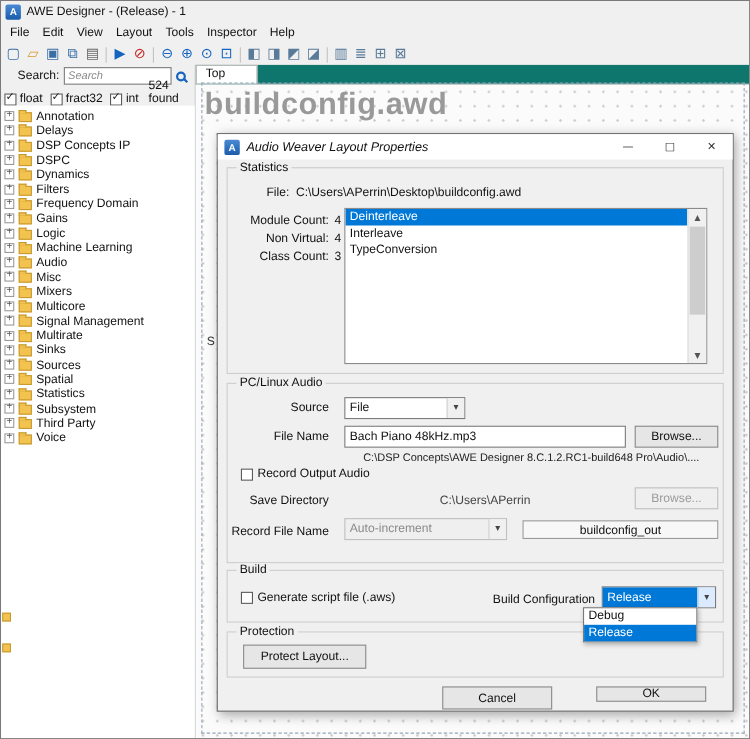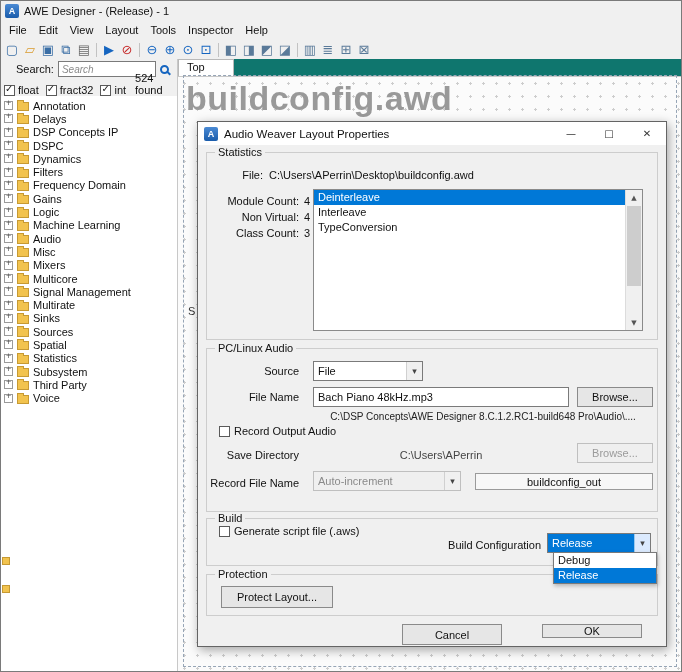--- a/index.html
+++ b/index.html
@@ -40,27 +40,27 @@
   .folder { width:12px; height:9px; background:#f2c34e; border:1px solid #c79a33; position:relative; flex:0 0 auto; margin-top:2px; }
   .folder::before { content:""; position:absolute; top:-3px; left:-1px; width:5px; height:2px; background:#f2c34e; border:1px solid #c79a33; border-bottom:none; }
   .dock-sq { position:absolute; left:1px; width:8px; height:8px; background:#f2c34e; border:1px solid #c79a33; }
   
   .canvas { position:absolute; left:177px; top:58px; right:0; bottom:0; background:#ececec; }
   .tabrow { height:18px; display:flex; align-items:flex-end; background:#0f766e; border-bottom:1px solid #c8c8c8; }
   .tab { height:17px; min-width:56px; background:#fff; border:1px solid #b9b9b9; border-bottom:none; padding:1px 18px 0 8px; }
   .canvas-grid { position:absolute; left:0; top:18px; right:0; bottom:0;
     background-color:#fbfbfb; background-image:radial-gradient(#cdcdcd 1px, transparent 1.3px); background-size:13px 13px; }
   .page-outline { position:absolute; left:5px; top:16px; right:4px; bottom:4px; border:1px dashed #96a5b6; }
-  .canvas-heading { position:absolute; left:8px; top:20px; font-size:34px; font-weight:bold; color:#999999; letter-spacing:.5px; }
+  .canvas-heading { position:absolute; left:8px; top:20px; font-size:28px; font-weight:bold; color:#999999; letter-spacing:.5px; }
   .stray { position:absolute; left:10px; top:246px; color:#333; }
   
   .dialog { position:absolute; left:196px; top:120px; width:470px; height:526px; background:#f0f0f0;
     border:1px solid #646464; box-shadow:2px 3px 10px rgba(0,0,0,.35); z-index:5; }
   .dlg-title { height:23px; background:#fff; display:flex; align-items:center; gap:6px; padding-left:6px; }
-  .dlg-title-text { flex:1; font-size:11.5px; }
+  .dlg-title-text { flex:1; font-size:11.5px;font-style:italic; }
   .dlg-ctrl { width:38px; height:23px; display:flex; align-items:center; justify-content:center; }
   .dlg-ctrl .glyph { font-family:"DejaVu Sans",sans-serif; font-size:10px; color:#333; }
   .grp { position:absolute; border:1px solid #cdcdcd; }
   .grp-legend { position:absolute; top:-7px; left:8px; background:#f0f0f0; padding:0 3px; }
   .rl { position:absolute; width:92px; text-align:right; }
   .val { position:absolute; }
   .listbox { position:absolute; border:1px solid #8a8a8a; background:#fff; }
   .lb-items { position:absolute; left:0; top:0; right:17px; bottom:0; overflow:hidden; }
   .lb-item { height:15px; line-height:15px; padding:0 4px; }
   .lb-item.selected { background:#0078d7; color:#fff; }
@@ -76,21 +76,21 @@
   .combo .carrow::after { content:"▾"; font-family:"DejaVu Sans",sans-serif; font-size:9px; color:#444; }
   .combo.disabled { background:#efefef; border-color:#bfbfbf; color:#8a8a8a; }
   .combo.open .cval { background:#0078d7; color:#fff; }
   .combo.open .carrow { background:#dbeafe; border-left-color:#99c9ef; }
   .edit { position:absolute; border:1px solid #7a7a7a; background:#fff; padding:0 4px; display:flex; align-items:center; white-space:nowrap; overflow:hidden; }
   .btn { position:absolute; border:1px solid #8a8a8a; background:#e6e6e6; display:flex; align-items:center; justify-content:center; }
   .btn.disabled { color:#9b9b9b; border-color:#bfbfbf; background:#efefef; }
   .box-field { position:absolute; border:1px solid #9a9a9a; background:#f7f7f7; display:flex; align-items:center; justify-content:center; }
   .cbrow { position:absolute; display:flex; align-items:center; gap:4px; }
   .hint { position:absolute; font-size:10px; color:#222; text-align:center; white-space:nowrap; }
-  .ddlist { position:absolute; left:355px; top:430px; width:104px; background:#fff; border:1px solid #7a7a7a; z-index:20; box-shadow:1px 2px 4px rgba(0,0,0,.25); }
+  .ddlist { position:absolute; left:332px; top:430px; width:104px; background:#fff; border:1px solid #7a7a7a; z-index:20; box-shadow:1px 2px 4px rgba(0,0,0,.25); }
   .dd-item { height:15px; line-height:15px; padding:0 4px; }
   .dd-item.selected { background:#0078d7; color:#fff; }
   .center { justify-content:center; text-align:center; }
 </style>
 </head>
 <body>
 
 <div id="app">
 
   <div class="titlebar">
@@ -400,21 +400,21 @@
       <span class="rl" style="top:128px; left:0;">Record File Name</span>
       <div class="combo disabled" style="left:106px; top:122px; width:148px; height:20px;">
         <span class="cval">Auto-increment</span>
         <span class="carrow"></span>
       </div>
       <div class="box-field" style="left:268px; top:124px; width:178px; height:17px;">buildconfig_out</div>
     </div>
 
     <div class="grp" style="left:8px; top:396px; width:452px; height:48px;">
       <span class="grp-legend">Build</span>
-      <div class="cbrow" style="left:12px; top:6px;">
+      <div class="cbrow" style="left:12px; top:18px;">
         <span class="cb"></span>
         <span>Generate script file (.aws)</span>
       </div>
       <span class="rl" style="left:226px; top:20px; width:108px;">Build Configuration</span>
       <div class="combo open" style="left:340px; top:14px; width:104px; height:20px;">
         <span class="cval">Release</span>
         <span class="carrow"></span>
       </div>
     </div>
 

